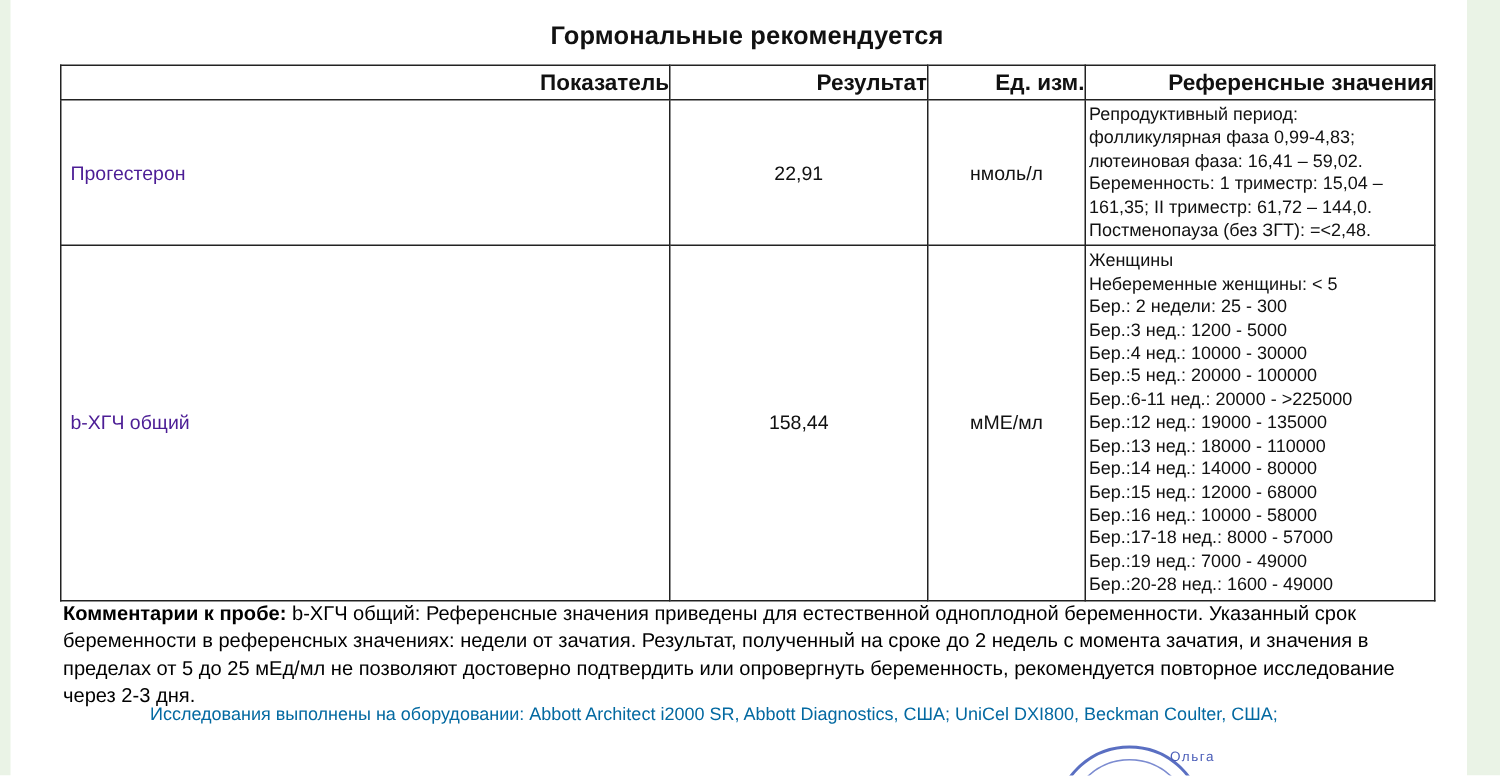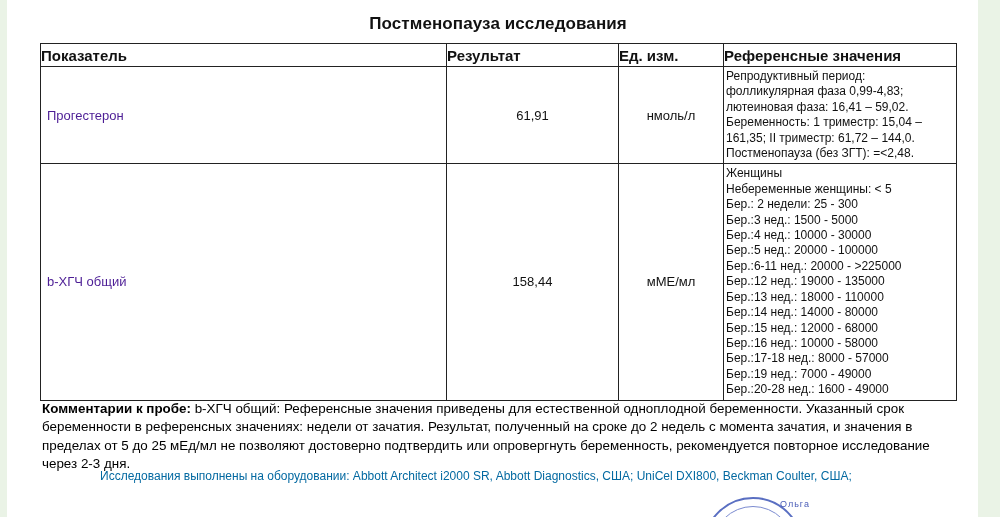--- a/index.html
+++ b/index.html
@@ -19,21 +19,21 @@
 
   table.results {
     position:absolute; left:40px; top:43px; width:916px;
     border-collapse:collapse; table-layout:fixed;
     font-size:13px;
   }
   table.results th, table.results td {
     border:1.5px solid #222; padding:0;
   }
   table.results th {
-    height:22px; font-weight:bold; font-size:15px; text-align:left;
+    height:22px; font-weight:bold; font-size:15px; text-align:right;
   }
   .col-name { width:406px; }
   .col-result { width:172px; }
   .col-unit { width:105px; }
   .col-ref { width:233px; }
 
   td.name { color:#4c1d95; padding-left:6px !important; font-size:13px; vertical-align:middle; }
   td.result { text-align:center; font-size:13px; }
   td.unit { text-align:center; font-size:13px; }
   td.ref { text-align:left; font-size:12px; line-height:15.4px; padding:2px 2px !important; }
@@ -66,60 +66,60 @@
   .stamp-triangle {
     position:absolute; left:873px; top:497px; width:0; height:0;
   }
 </style>
 </head>
 <body>
 
 <div class="strip-left"></div>
 <div class="strip-right"></div>
 
-<div class="title">Постменопауза исследования</div>
+<div class="title">Гормональные рекомендуется</div>
 
 <table class="results">
   <colgroup>
     <col class="col-name">
       <col class="col-result">
       <col class="col-unit">
       <col class="col-ref">
   </colgroup>
   <thead>
     <tr>
       <th>Показатель</th>
       <th>Результат</th>
       <th>Ед. изм.</th>
       <th>Референсные значения</th>
     </tr>
   </thead>
   <tbody>
     <tr class="row-prog">
       <td class="name">Прогестерон</td>
-      <td class="result">61,91</td>
+      <td class="result">22,91</td>
       <td class="unit">нмоль/л</td>
       <td class="ref">
         <span class="ref-line">Репродуктивный период:</span>
         <span class="ref-line">фолликулярная фаза   0,99-4,83;</span>
         <span class="ref-line">лютеиновая фаза: 16,41 – 59,02.</span>
         <span class="ref-line">Беременность: 1 триместр: 15,04 –</span>
         <span class="ref-line">161,35; II триместр: 61,72 – 144,0.</span>
         <span class="ref-line">Постменопауза (без ЗГТ):  =&lt;2,48.</span>
       </td>
     </tr>
     <tr class="row-hcg">
       <td class="name">b-ХГЧ общий</td>
       <td class="result">158,44</td>
       <td class="unit">мМЕ/мл</td>
       <td class="ref">
         <span class="ref-line">Женщины</span>
         <span class="ref-line">Небеременные женщины: &lt; 5</span>
         <span class="ref-line">Бер.: 2 недели: 25 - 300</span>
-        <span class="ref-line">Бер.:3 нед.: 1500 - 5000</span>
+        <span class="ref-line">Бер.:3 нед.: 1200 - 5000</span>
         <span class="ref-line">Бер.:4 нед.: 10000 - 30000</span>
         <span class="ref-line">Бер.:5 нед.: 20000 - 100000</span>
         <span class="ref-line">Бер.:6-11 нед.: 20000 - &gt;225000</span>
         <span class="ref-line">Бер.:12 нед.: 19000 - 135000</span>
         <span class="ref-line">Бер.:13 нед.: 18000 - 110000</span>
         <span class="ref-line">Бер.:14 нед.: 14000 - 80000</span>
         <span class="ref-line">Бер.:15 нед.: 12000 - 68000</span>
         <span class="ref-line">Бер.:16 нед.: 10000 - 58000</span>
         <span class="ref-line">Бер.:17-18 нед.: 8000 - 57000</span>
         <span class="ref-line">Бер.:19 нед.: 7000 - 49000</span>

